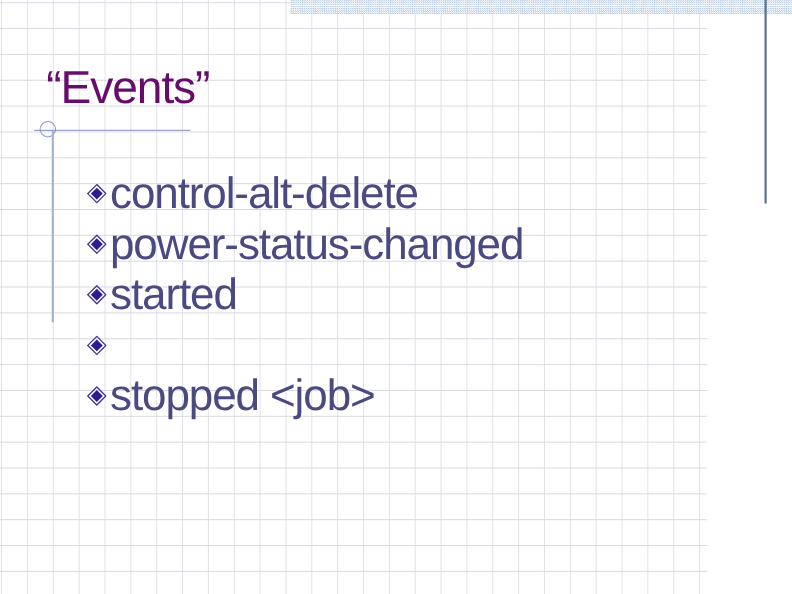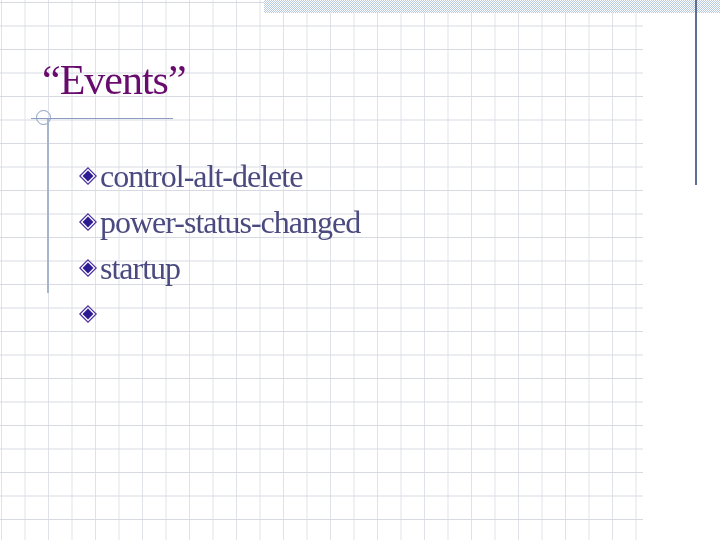--- a/index.html
+++ b/index.html
@@ -10,21 +10,21 @@
     position: relative;
     width: 643px;
     height: 540px;
     background-color: #ffffff;
     
     background-image:
       linear-gradient(to bottom, #d8dae2 1px, transparent 1px),
       linear-gradient(to right, #e0e2e9 1px, transparent 1px);
     background-size: 23.5px 23.5px, 23.5px 23.5px;
     background-position: 1px 2px;
-    font-family: Liberation Serif, serif;
+    font-family: Liberation Sans, sans-serif;
   }
 
   
   .top-bar {
     position: absolute;
     left: 264px; top: 0;
     width: 456px; height: 13px;
     background-image: repeating-conic-gradient(#b7c9e0 0% 25%, #ffffff 0% 50%);
     background-size: 2px 2px;
   }
@@ -84,21 +84,21 @@
   }
 
   .diamond {
     width: 18px; height: 18px;
     flex: 0 0 18px;
     margin-right: 3px;
     display: block;
   }
 
   .bullet-text {
-    font-size: 32px;
+    font-size: 40px;
     letter-spacing: -1px;
     color: #4a4a80;
   }
 </style>
 </head>
 <body>
 
 <div class="slide">
 
   <div class="top-bar"></div>
@@ -123,23 +123,30 @@
         <polygon points="9,0.8 17.2,9 9,17.2 0.8,9" fill="none" stroke="#4d2f9e" stroke-width="1.2"></polygon>
         <polygon points="9,3.6 14.4,9 9,14.4 3.6,9" fill="#2d1b91"></polygon>
       </svg>
       <span class="bullet-text">power-status-changed</span>
     </li>
     <li class="bullet-item">
       <svg class="diamond" viewBox="0 0 18 18">
         <polygon points="9,0.8 17.2,9 9,17.2 0.8,9" fill="none" stroke="#4d2f9e" stroke-width="1.2"></polygon>
         <polygon points="9,3.6 14.4,9 9,14.4 3.6,9" fill="#2d1b91"></polygon>
       </svg>
-      <span class="bullet-text">startup</span>
+      <span class="bullet-text">started</span>
     </li>
     <li class="bullet-item">
       <svg class="diamond" viewBox="0 0 18 18">
         <polygon points="9,0.8 17.2,9 9,17.2 0.8,9" fill="none" stroke="#4d2f9e" stroke-width="1.2"></polygon>
         <polygon points="9,3.6 14.4,9 9,14.4 3.6,9" fill="#2d1b91"></polygon>
       </svg>
     </li>
+    <li class="bullet-item">
+      <svg class="diamond" viewBox="0 0 18 18">
+        <polygon points="9,0.8 17.2,9 9,17.2 0.8,9" fill="none" stroke="#4d2f9e" stroke-width="1.2"></polygon>
+        <polygon points="9,3.6 14.4,9 9,14.4 3.6,9" fill="#2d1b91"></polygon>
+      </svg>
+      <span class="bullet-text">stopped &lt;job&gt;</span>
+    </li>
   </ul>
 
 </div>
 
 </body></html>

